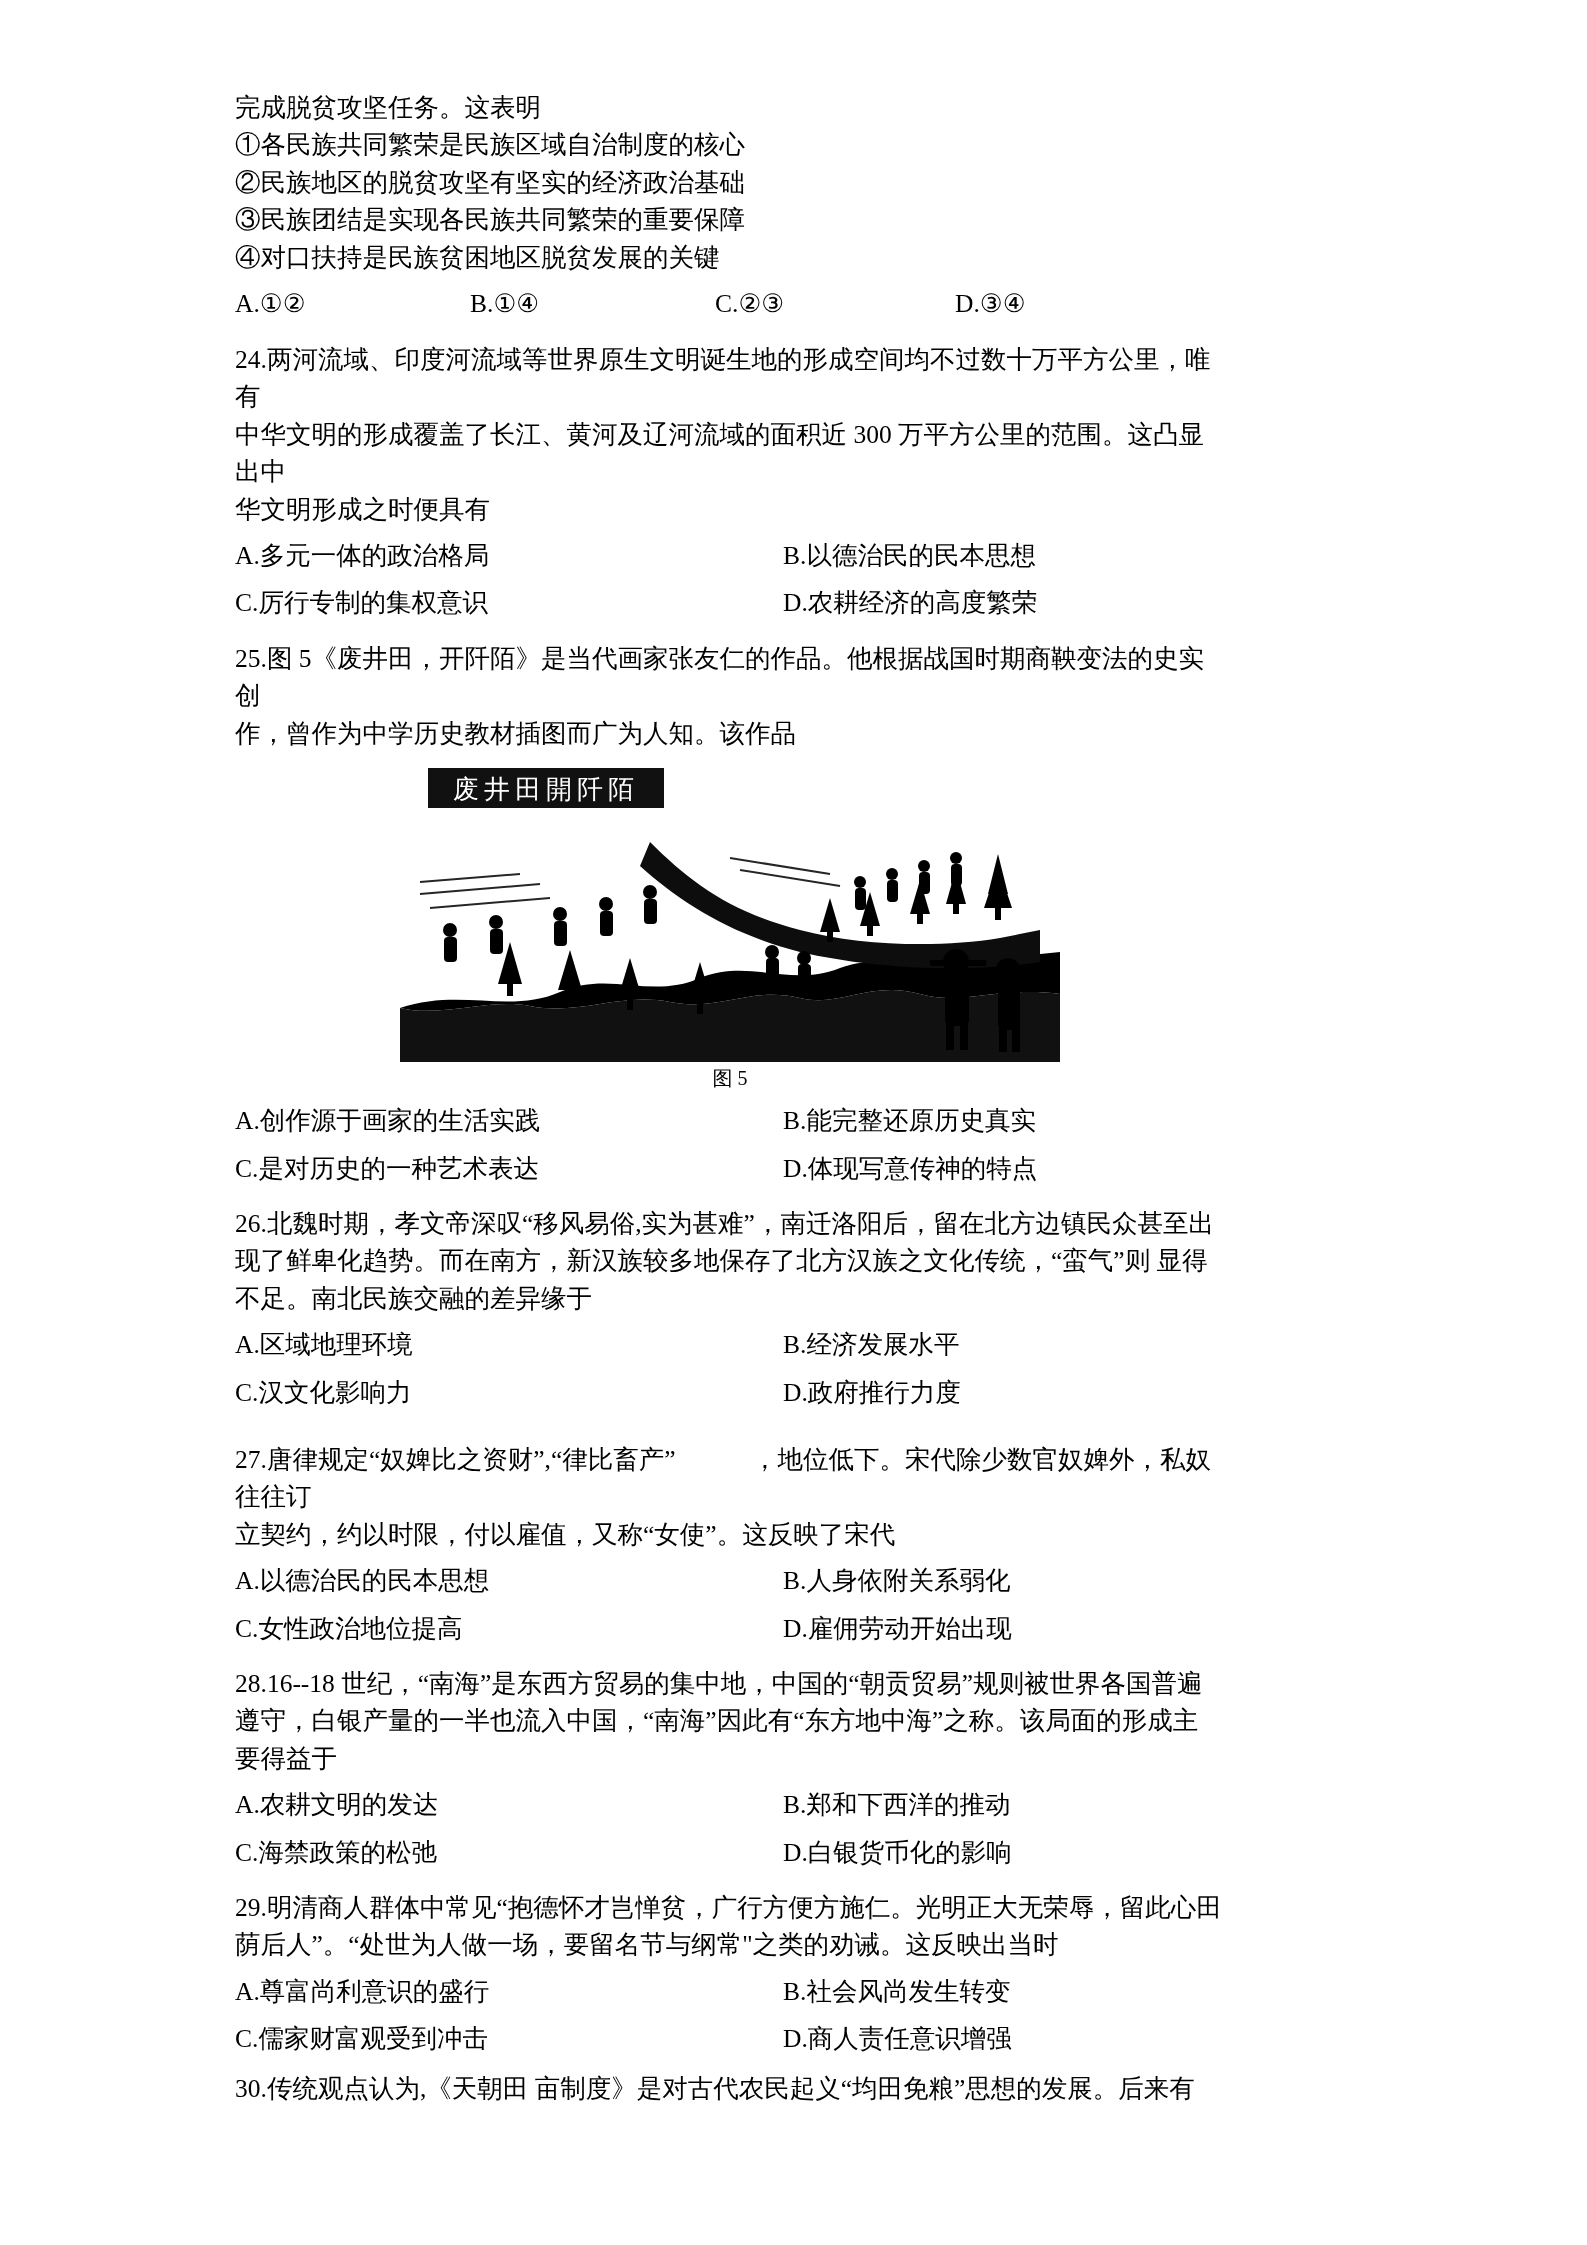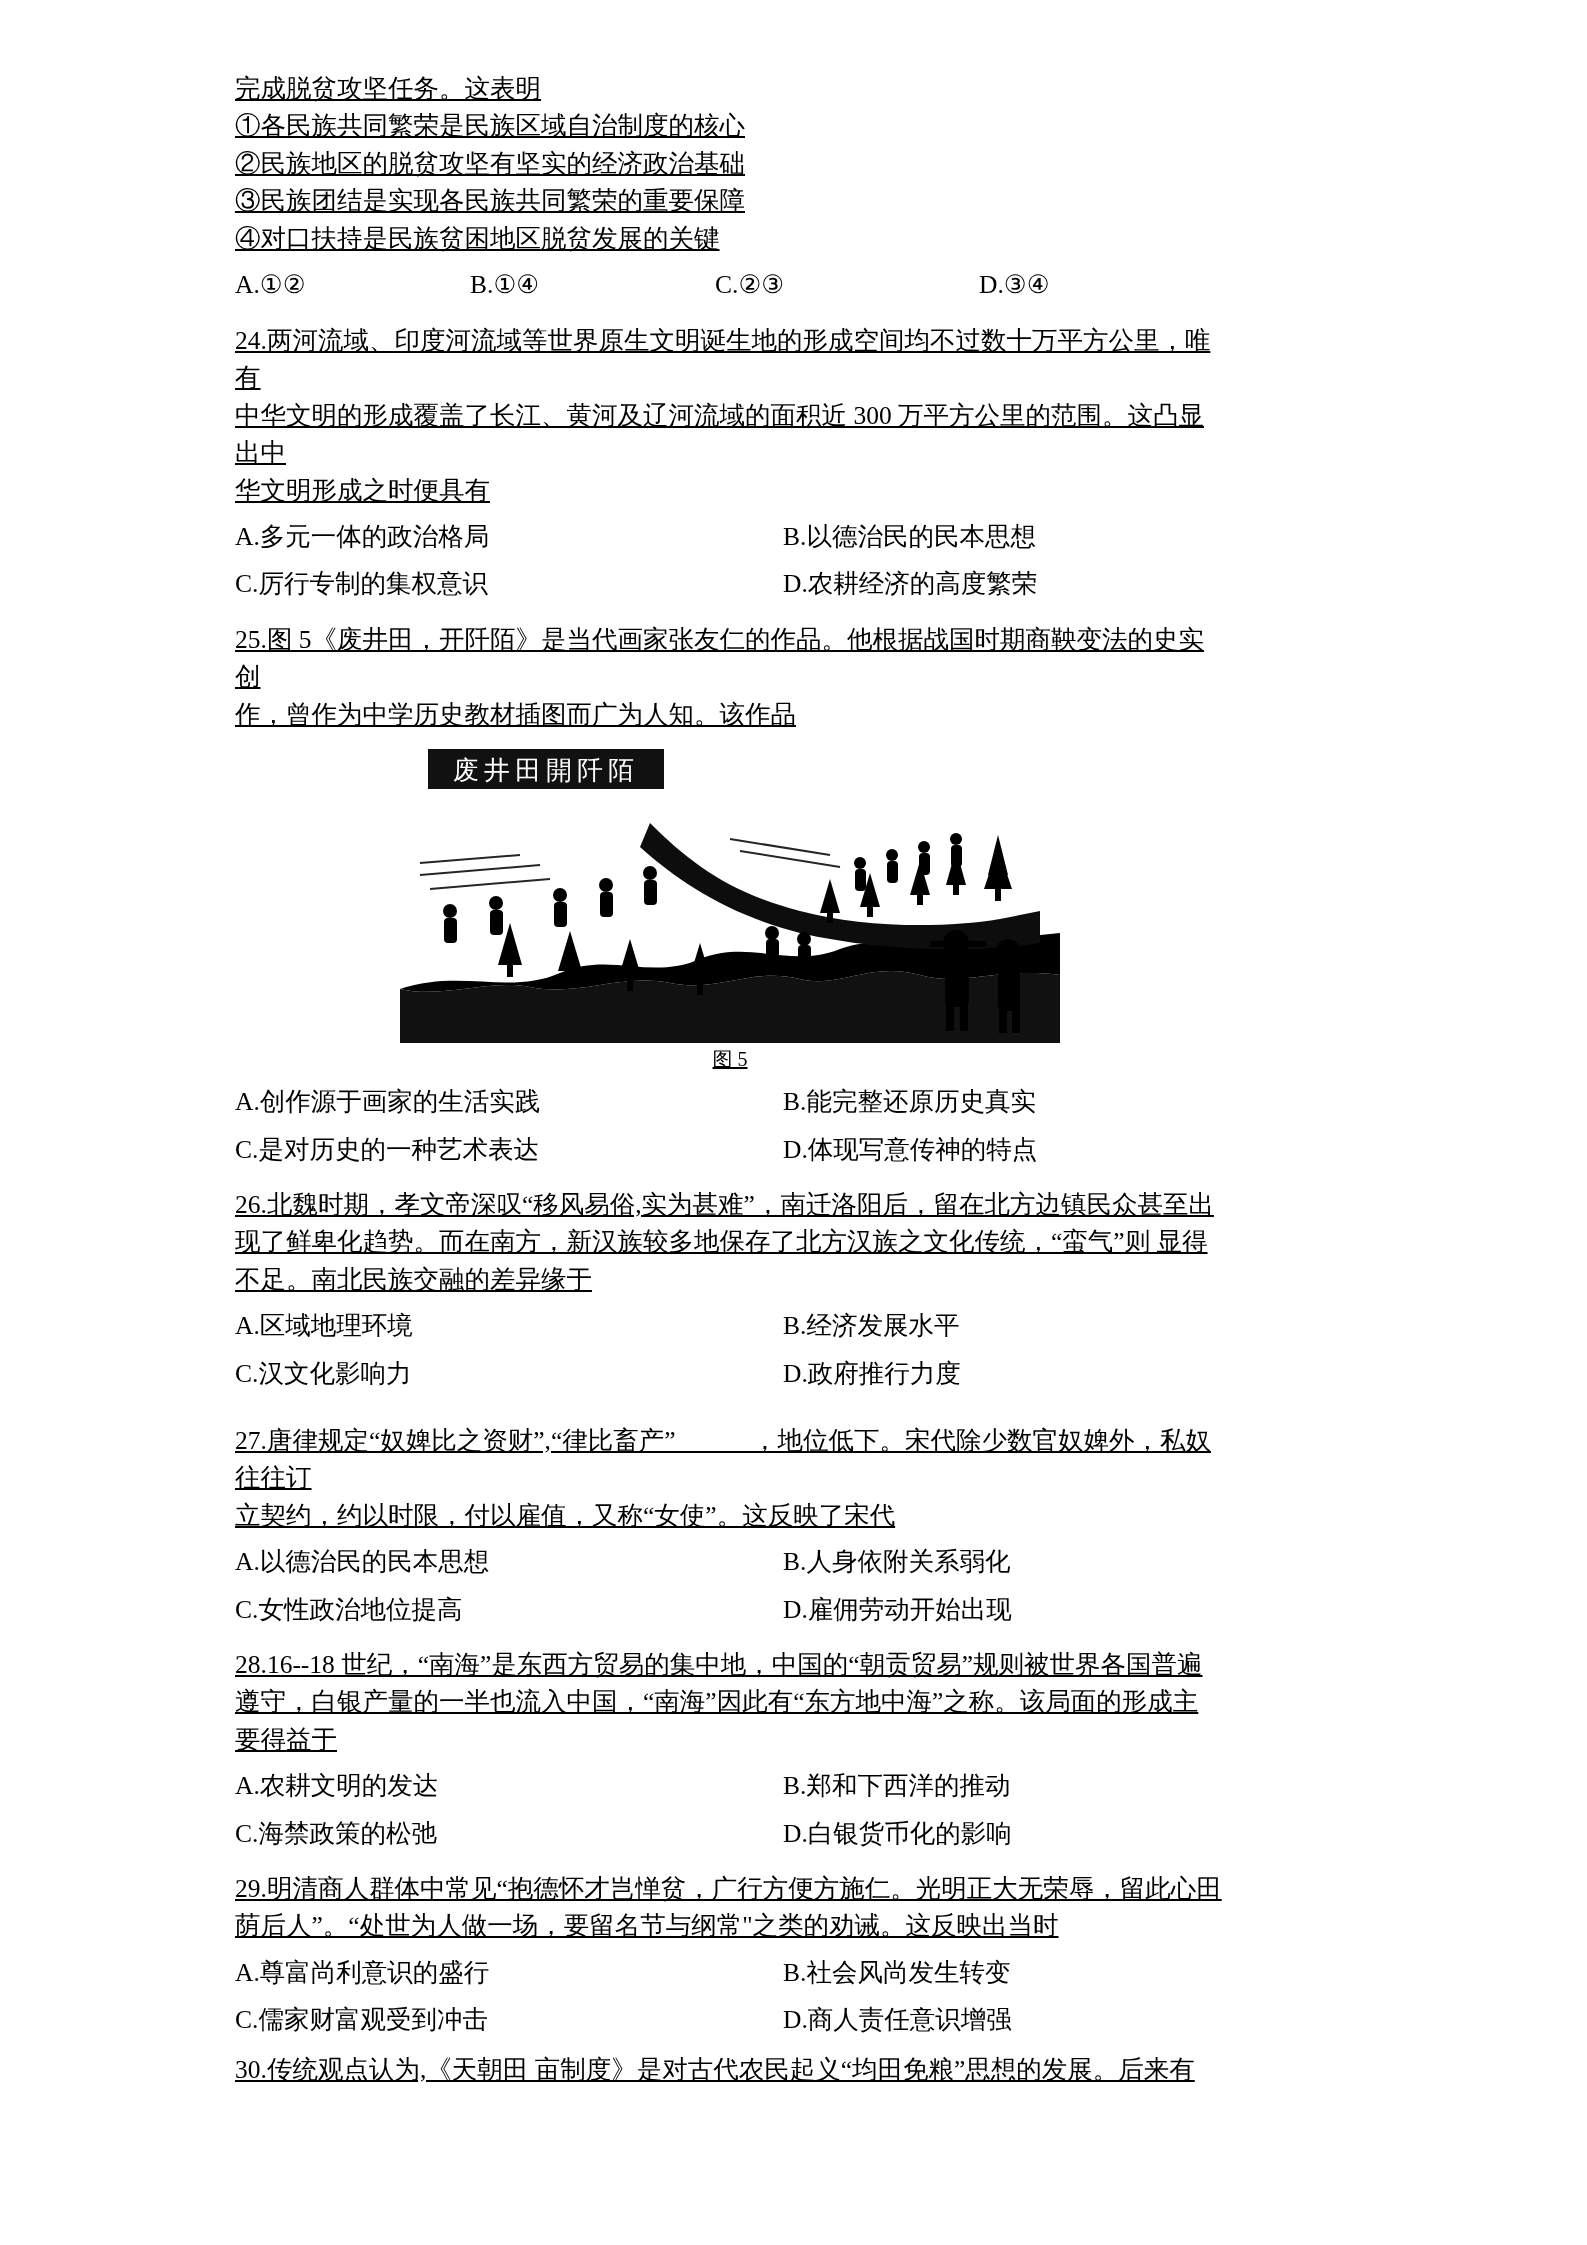--- a/index.html
+++ b/index.html
@@ -10,22 +10,21 @@
   body {
     font-family: "Liberation Serif", "DejaVu Serif", serif;
     color: #000000;
   }
   .page {
     position: relative;
     width: 1405px;
     height: 2245px;
     background: #ffffff;
     box-sizing: border-box;
-    padding: 70px 180px 60px 235px;
-    text-decoration: underline;
+    padding: 89px 180px 60px 235px;
   }
   .doc {
     font-size: 25.5px;
     line-height: 1.47;
   }
   p {
     margin: 0;
     padding: 0;
   }
   .line {
@@ -45,21 +44,21 @@
     height: 1.5em;
   }
   .opts span {
     position: absolute;
     top: 0;
     white-space: pre;
   }
   .opt-a { left: 0; }
   .opt-b { left: 235px; }
   .opt-c { left: 480px; }
-  .opt-d { left: 744px; }
+  .opt-d { left: 720px; }
   .opts2 {
     display: block;
     margin-top: 9px;
     position: relative;
     height: 1.5em;
   }
   .opts2 span {
     position: absolute;
     top: 0;
     white-space: pre;

